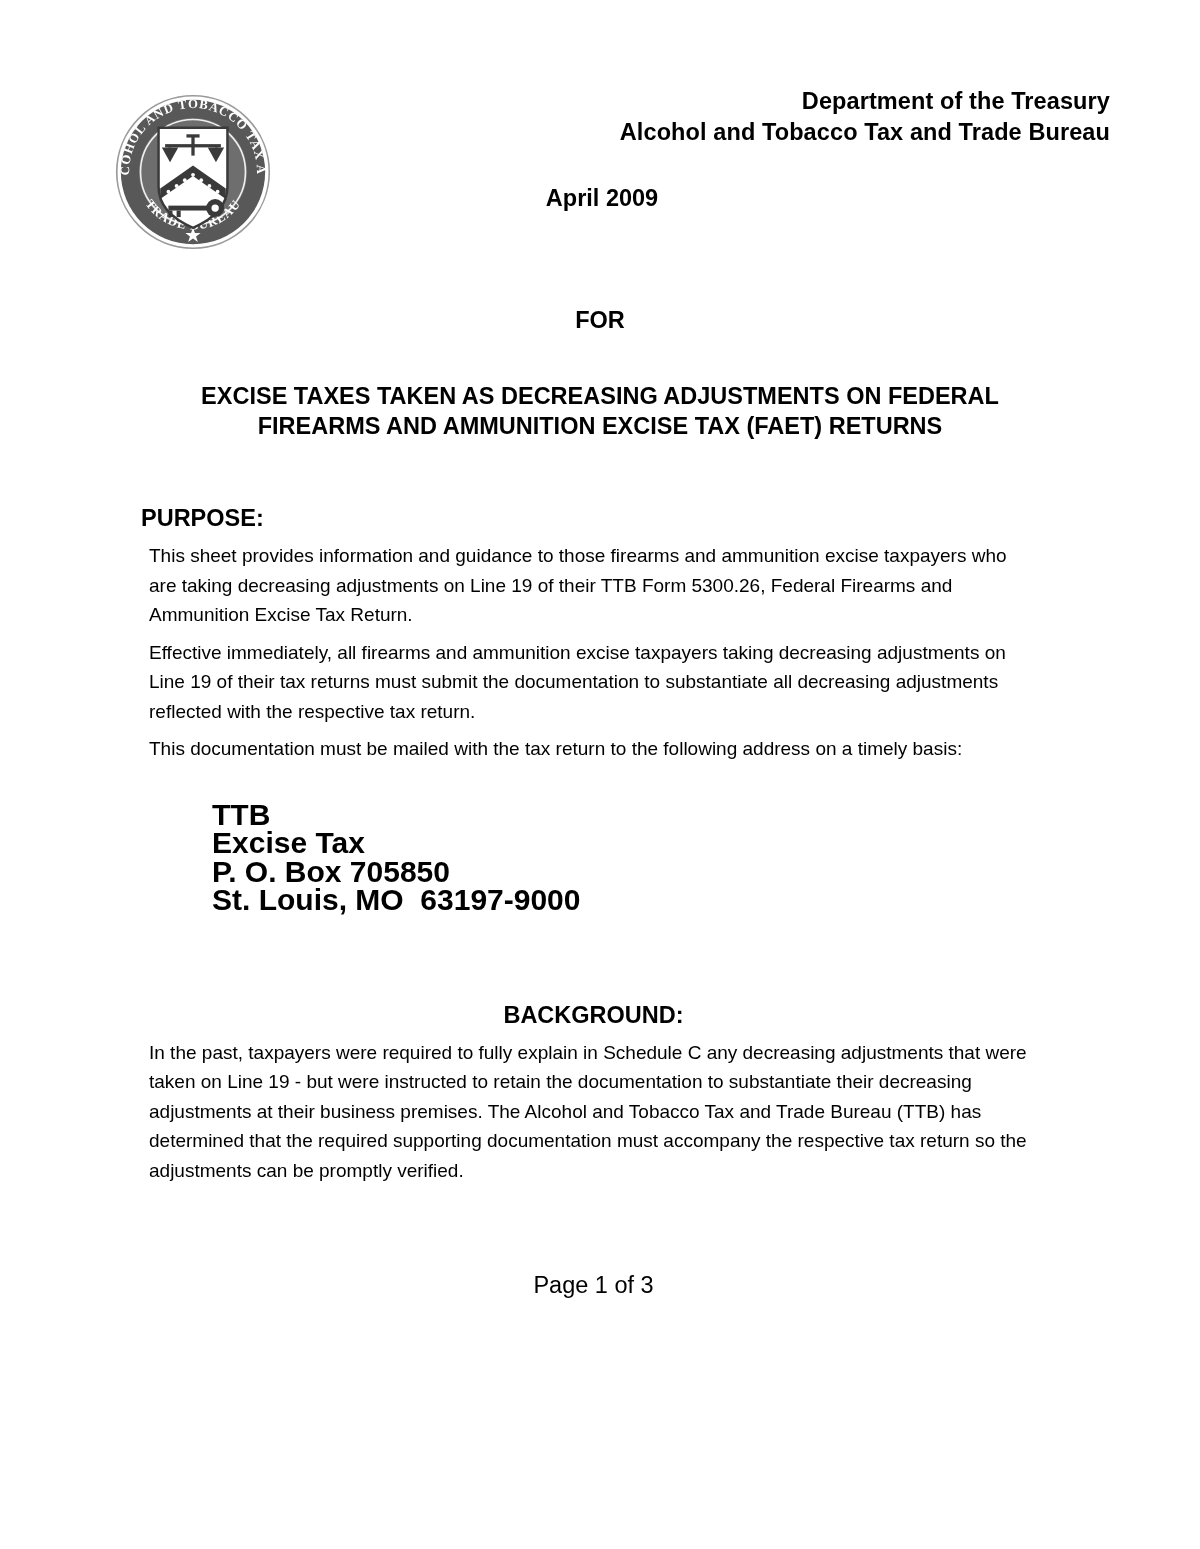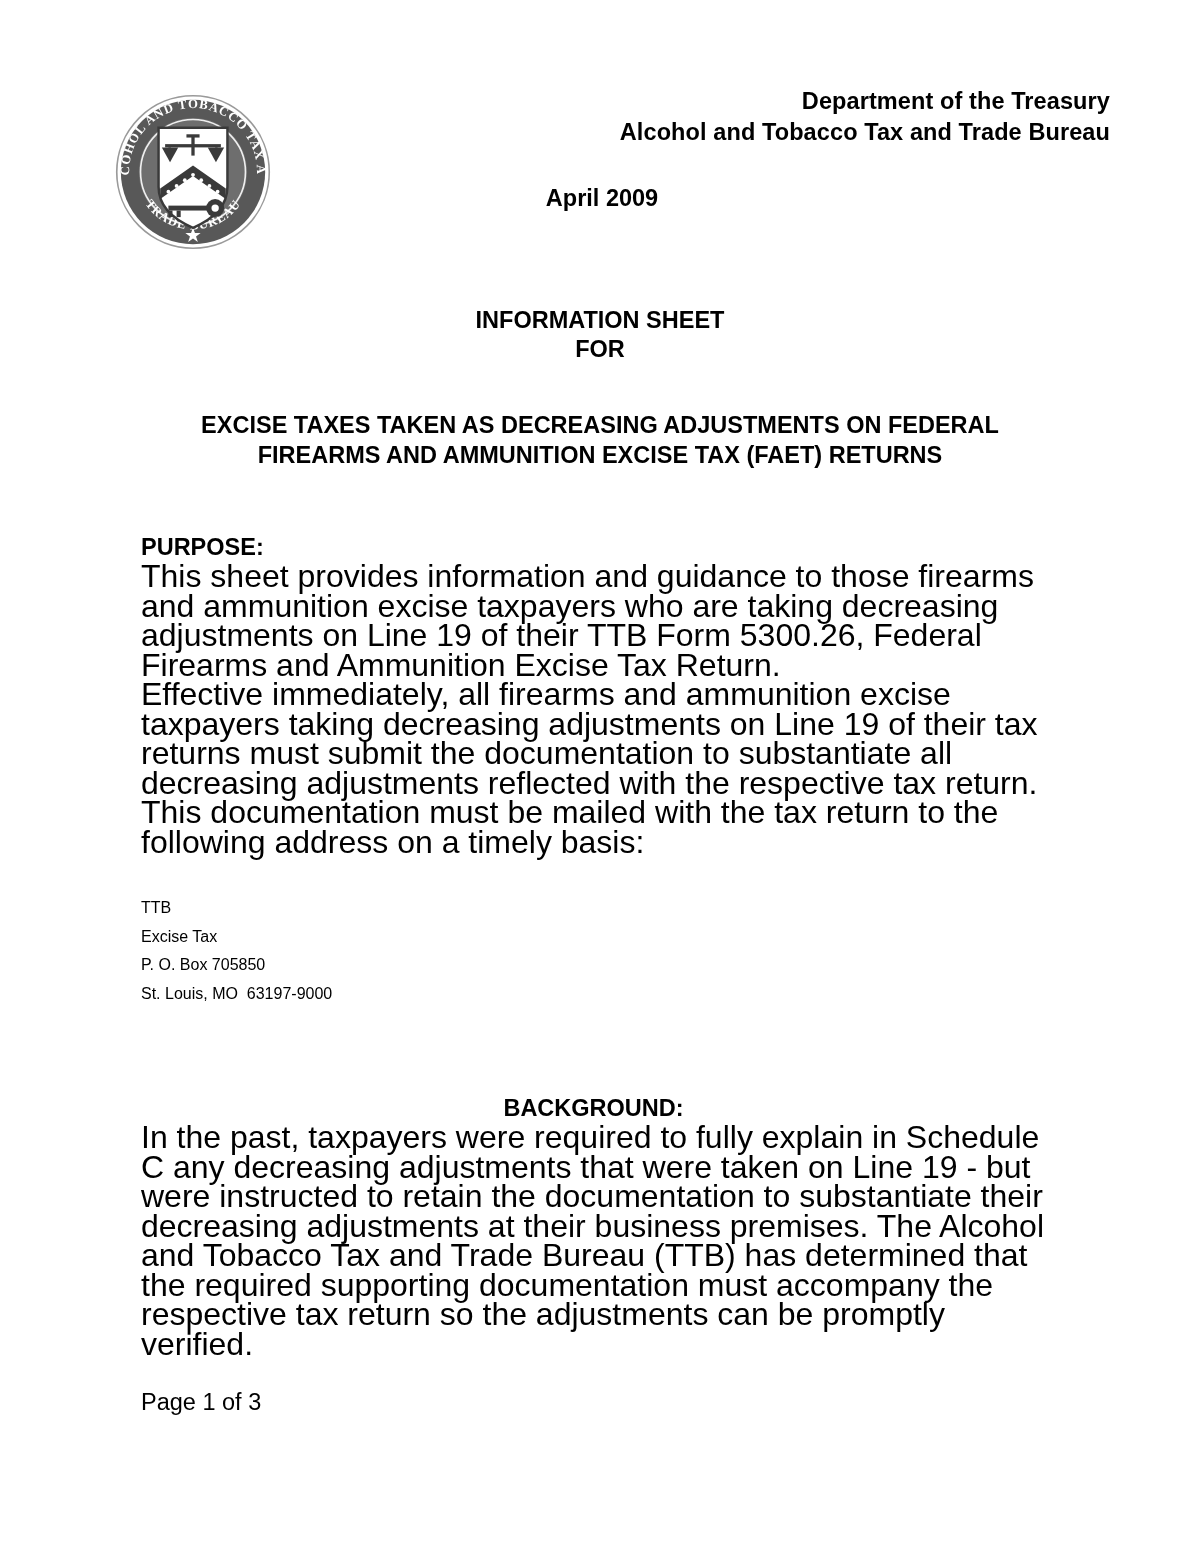--- a/index.html
+++ b/index.html
@@ -96,37 +96,39 @@
 
   .section-heading {
     font-size: 23.5px;
     font-weight: bold;
     line-height: 30px;
   }
   .heading-purpose    { margin-top: 62px; }
   .heading-background { margin-top: 85px; text-align: center; }
 
   p.para {
-    font-size: 32px;
+    font-size: 19px;
     line-height: 29.5px;
-    margin: 0;
+    margin: 8px;
   }
   .para-first { margin-top: 40px; }
   .para-gap   { margin-top: 29px; }
 
   .address-block {
     margin-top: 37px;
-    font-size: 16px;
+    margin-left: 71px;
+    font-size: 30px;
     line-height: 28.5px;
+    font-weight: bold;
   }
   .address-line { white-space: pre; }
 
   .footer {
-    text-align: left;
-    margin-top: 29px;
+    text-align: center;
+    margin-top: 86px;
     font-size: 23.5px;
     line-height: 28px;
   }
 </style>
 </head>
 <body>
 
 <div class="page">
 
   <div class="masthead">
@@ -190,21 +192,20 @@
 
     <div class="agency-block">
       <div class="agency-line">Department of the Treasury</div>
       <div class="agency-line">Alcohol and Tobacco Tax and Trade Bureau</div>
     </div>
 
     <div class="date-line">April 2009</div>
   </div>
 
   <div class="infosheet-block">
-    <div>INFORMATION SHEET</div>
     <div>FOR</div>
   </div>
 
   <div class="maintitle">
     <div>EXCISE TAXES TAKEN AS DECREASING ADJUSTMENTS ON FEDERAL</div>
     <div>FIREARMS AND AMMUNITION EXCISE TAX (FAET) RETURNS</div>
   </div>
 
   <div class="content">
 

